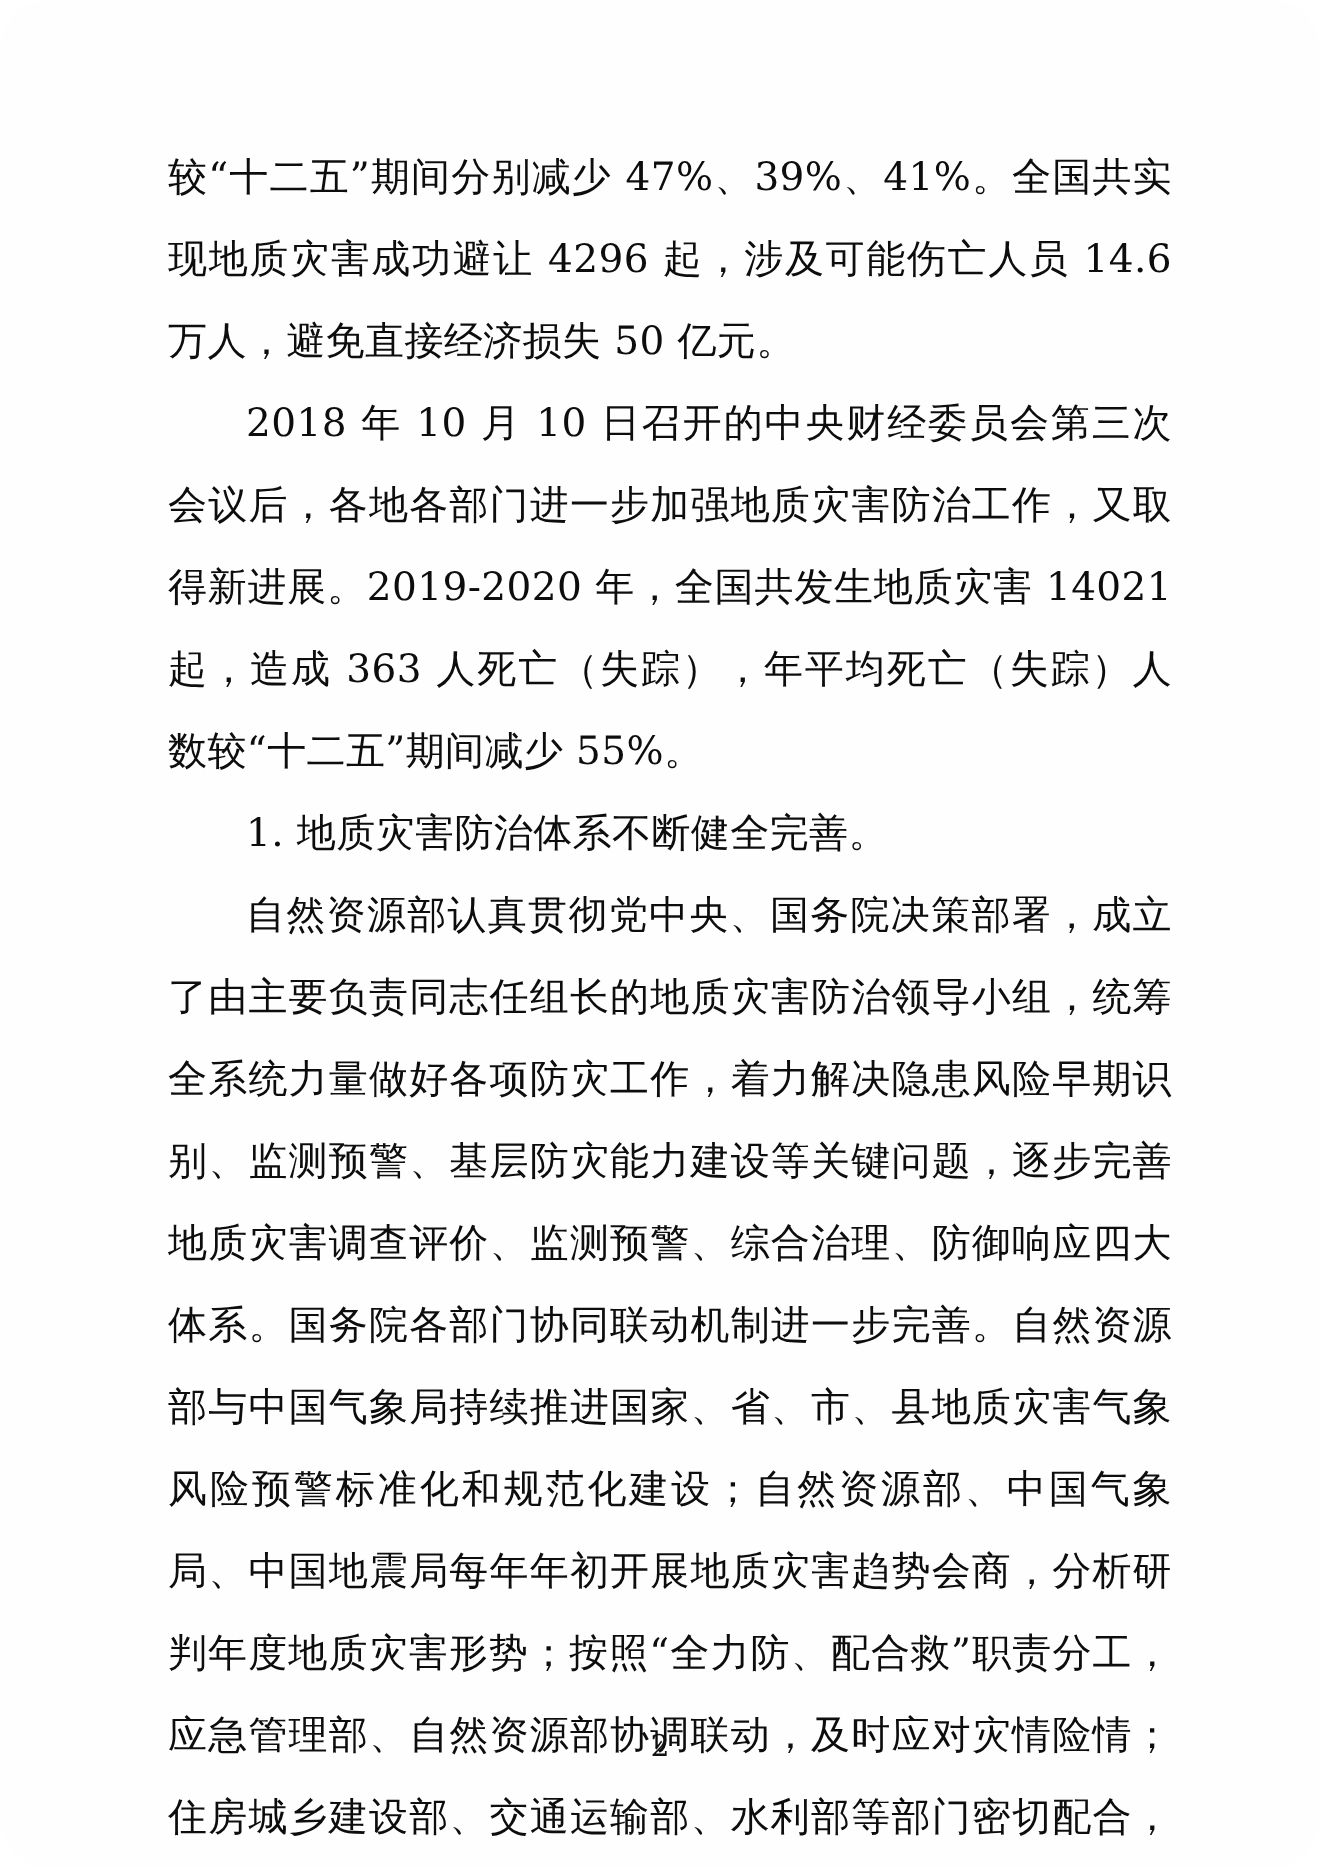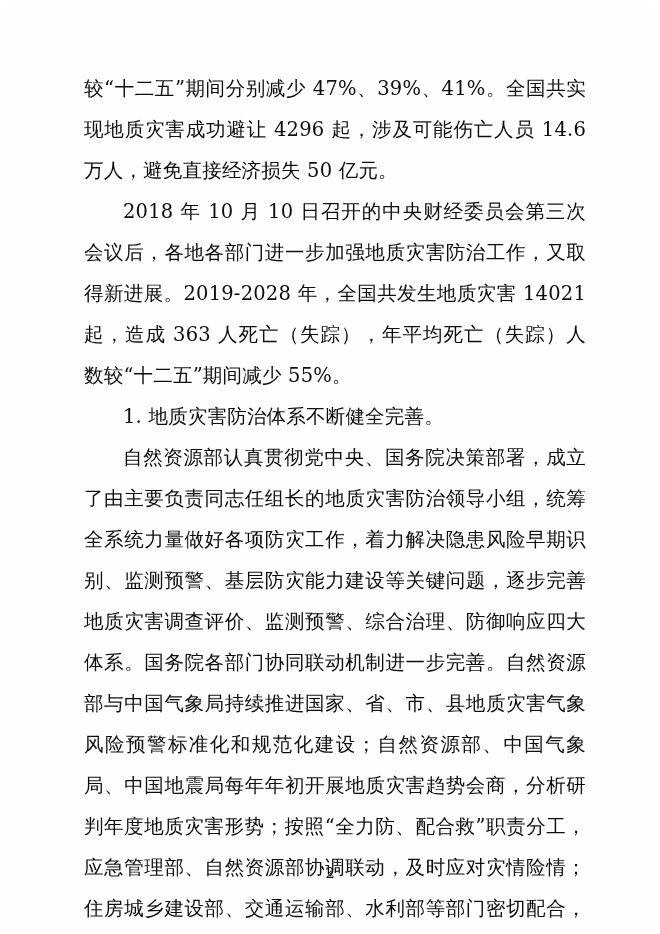--- a/index.html
+++ b/index.html
@@ -51,18 +51,18 @@
     color: #111;
     font-family: "DejaVu Serif", "Liberation Serif", serif;
   }
 </style>
 </head>
 <body>
 
 <div class="page">
   <div class="doc-body">
     <p class="para no-indent">较“十二五”期间分别减少 47%、39%、41%。全国共实现地质灾害成功避让 4296 起，涉及可能伤亡人员 14.6 万人，避免直接经济损失 50 亿元。</p>
-    <p class="para">2018 年 10 月 10 日召开的中央财经委员会第三次会议后，各地各部门进一步加强地质灾害防治工作，又取得新进展。2019-2028 年，全国共发生地质灾害 14021 起，造成 363 人死亡（失踪），年平均死亡（失踪）人数较“十二五”期间减少 55%。</p>
+    <p class="para">2018 年 10 月 10 日召开的中央财经委员会第三次会议后，各地各部门进一步加强地质灾害防治工作，又取得新进展。2019-2020 年，全国共发生地质灾害 14021 起，造成 363 人死亡（失踪），年平均死亡（失踪）人数较“十二五”期间减少 55%。</p>
     <p class="para heading">1. 地质灾害防治体系不断健全完善。</p>
     <p class="para">自然资源部认真贯彻党中央、国务院决策部署，成立了由主要负责同志任组长的地质灾害防治领导小组，统筹全系统力量做好各项防灾工作，着力解决隐患风险早期识别、监测预警、基层防灾能力建设等关键问题，逐步完善地质灾害调查评价、监测预警、综合治理、防御响应四大体系。国务院各部门协同联动机制进一步完善。自然资源部与中国气象局持续推进国家、省、市、县地质灾害气象风险预警标准化和规范化建设；自然资源部、中国气象局、中国地震局每年年初开展地质灾害趋势会商，分析研判年度地质灾害形势；按照“全力防、配合救”职责分工，应急管理部、自然资源部协调联动，及时应对灾情险情；住房城乡建设部、交通运输部、水利部等部门密切配合，共同做好相关领域地质灾害</p>
   </div>
   <div class="page-number">2</div>
 </div>
 
 </body></html>

